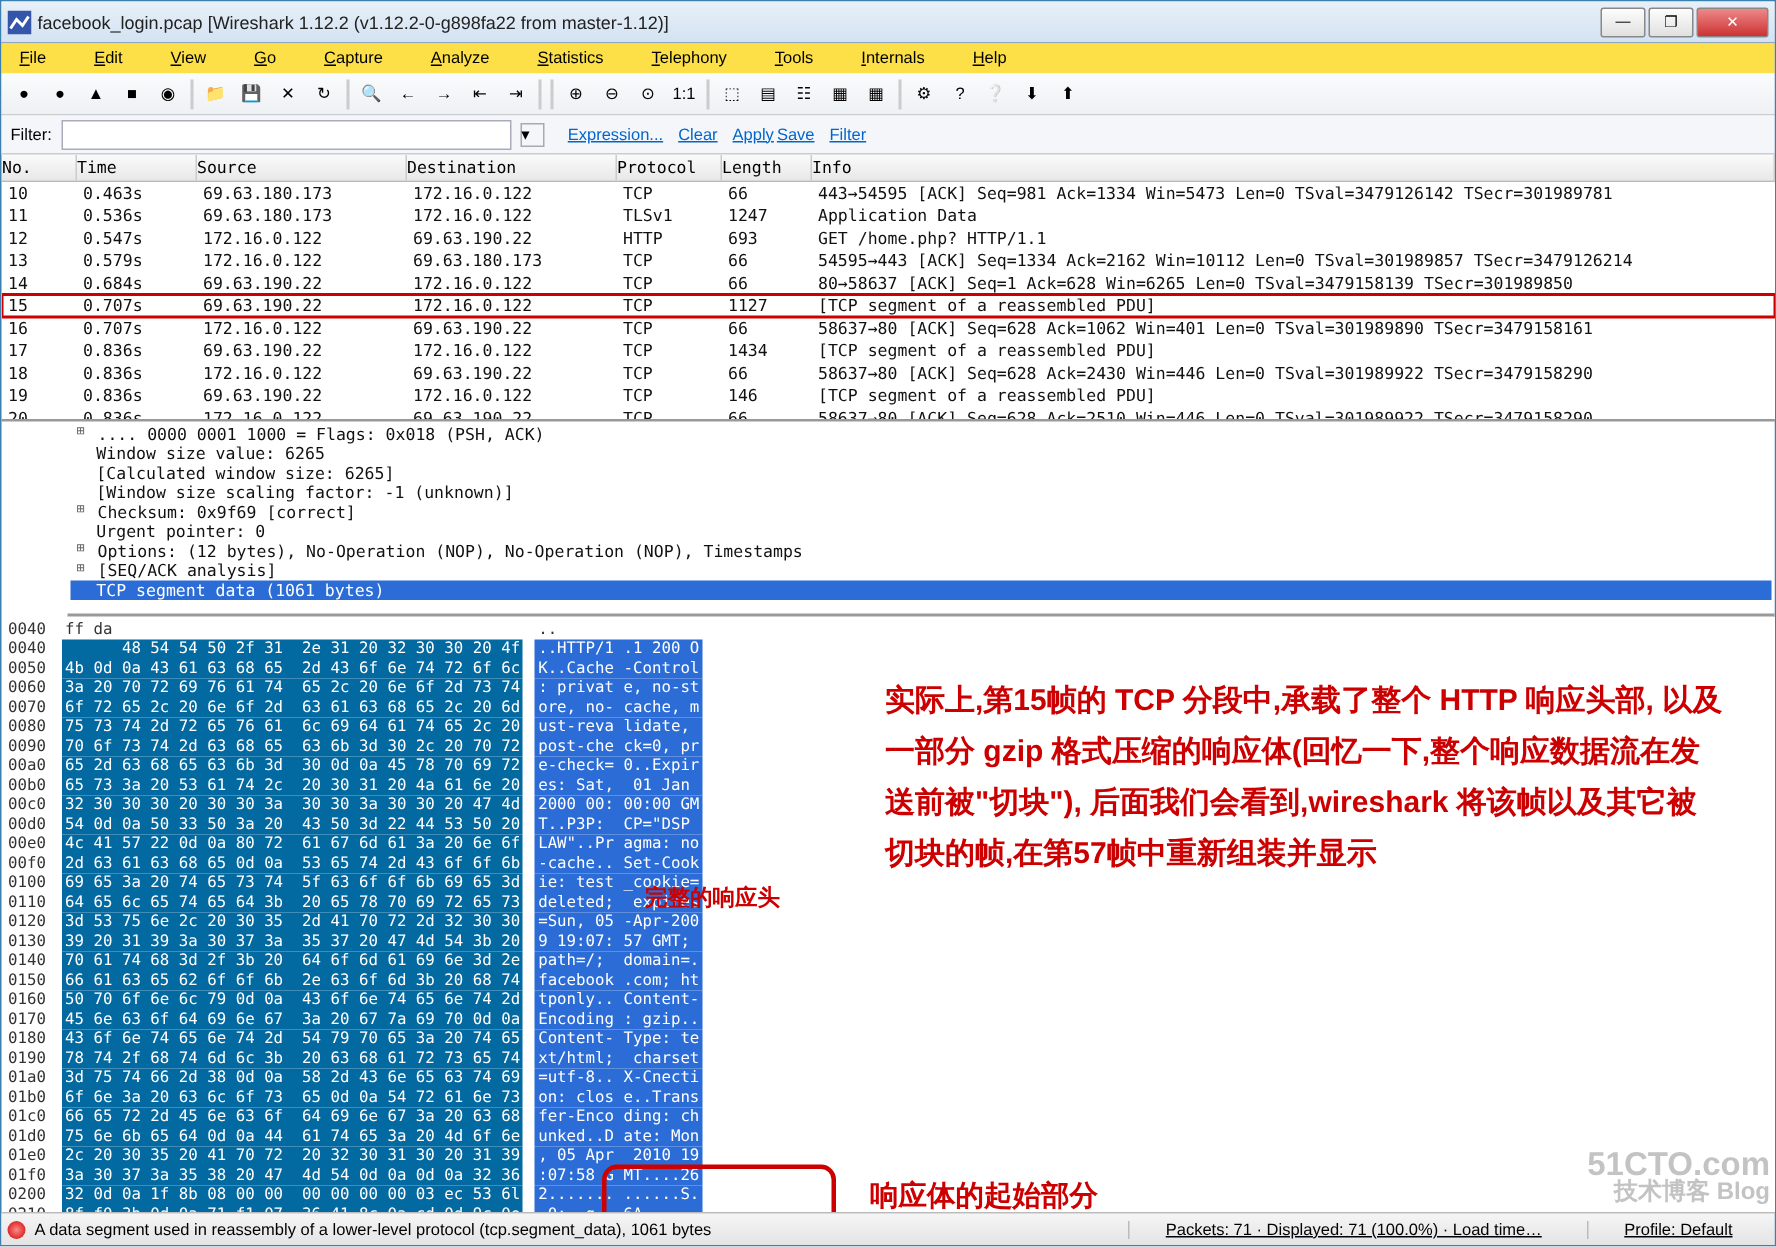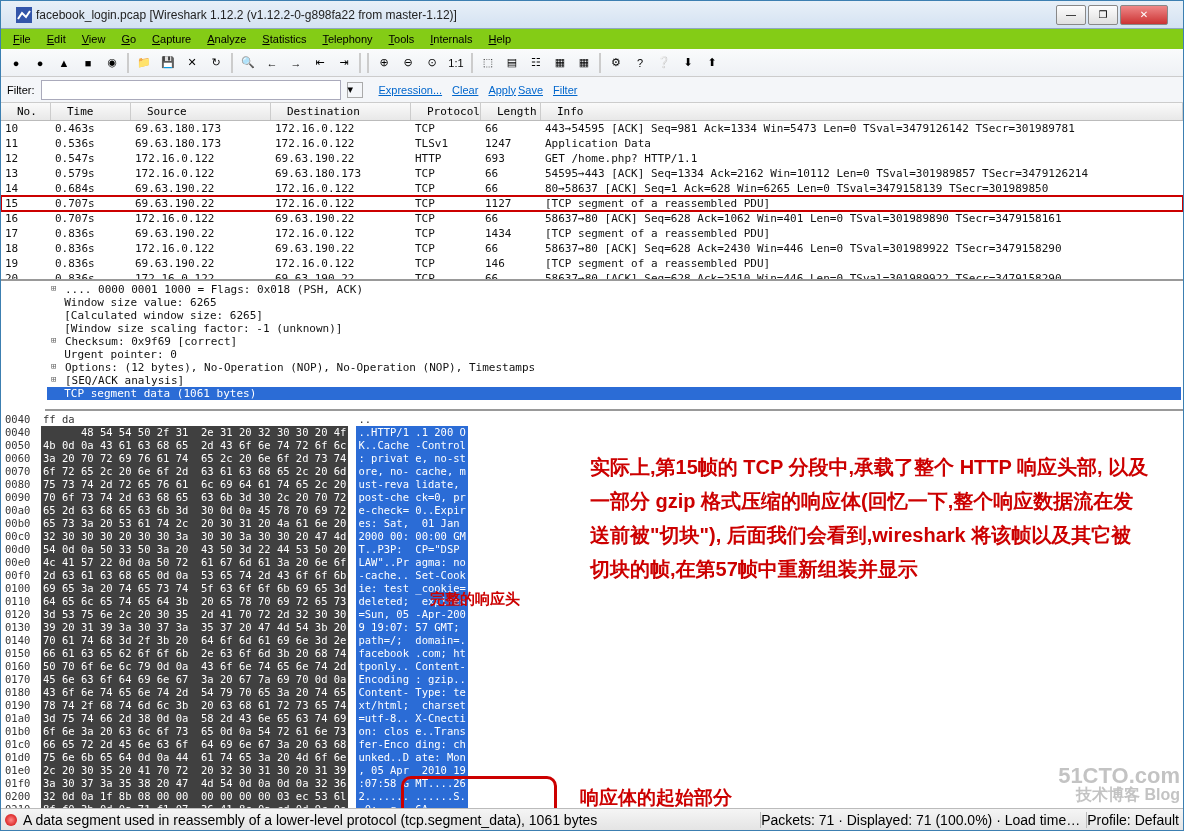--- a/index.html
+++ b/index.html
@@ -1,53 +1,53 @@
 <!DOCTYPE html>
 <html><head>
 <meta charset="utf-8">
 <style>
 * { margin:0; padding:0; box-sizing:border-box; }
 body { font-family:"Segoe UI",Tahoma,sans-serif; font-size:11px; background:#f0f0f0; overflow:hidden; width:1184px; height:831px; position:relative; }
 .window { width:1184px; height:831px; border:1px solid #3c7fb1; background:#fff; display:flex; flex-direction:column; }
-.titlebar { height:28px; background:linear-gradient(to bottom,#e8f0f8,#d4e2f2); display:flex; align-items:center; padding:0 15px; border-bottom:1px solid #8fa8c0; }
+.titlebar { height:28px; background:linear-gradient(to bottom,#e8f0f8,#d4e2f2); display:flex; align-items:center; padding:0 4px; border-bottom:1px solid #8fa8c0; }
 .titlebar-icon { width:16px; height:16px; margin-right:4px; }
 .titlebar-text { flex:1; font-size:12px; color:#222; }
 .win-controls { display:flex; gap:2px; }
 .win-btn { width:30px; height:20px; border:1px solid #888; background:linear-gradient(#fdfdfd,#e0e0e0); display:flex; align-items:center; justify-content:center; font-size:10px; border-radius:2px; }
 .win-btn.close { background:linear-gradient(#e88,#c33); color:#fff; width:48px; }
-.menubar { height:20px; display:flex; align-items:center; padding:0 6px; gap:4px; background:#84cc16; }
+.menubar { height:20px; display:flex; align-items:center; padding:0 6px; gap:20px; background:#fde047; }
 .menubar span { padding:2px 6px; cursor:default; }
 .menubar u { text-decoration:underline; }
 .toolbar { height:28px; display:flex; align-items:center; padding:2px 4px; gap:2px; background:linear-gradient(#fafbfc,#eef1f5); border-bottom:1px solid #ccc; }
 .tb-btn { width:22px; height:22px; display:flex; align-items:center; justify-content:center; border:1px solid transparent; border-radius:2px; }
 .tb-sep { width:2px; height:20px; background:#ccc; margin:0 2px; }
 .filterbar { height:26px; display:flex; align-items:center; padding:2px 6px; gap:6px; background:#f4f6f9; border-bottom:1px solid #ccc; }
 .filterbar input { flex:0 0 300px; height:20px; border:1px solid #aab; padding:0 4px; font-size:11px; }
 .filter-link { color:#0066cc; text-decoration:underline; cursor:pointer; font-size:11px; }
 .packet-list { flex:0 0 178px; overflow:auto; border-bottom:2px solid #999; position:relative; background:#fff; }
 .pl-header, .pl-row { display:grid; grid-template-columns:50px 80px 140px 140px 70px 60px 1fr; font-family:"Lucida Console",monospace; font-size:11px; white-space:nowrap; }
 .pl-header { position:sticky; top:0; background:linear-gradient(#fafafa,#e8e8e8); border-bottom:1px solid #bbb; }
-.pl-header div { padding:2px 16px; border-right:1px solid #ccc; }
+.pl-header div { padding:2px 0; border-right:1px solid #ccc; }
 .pl-row div { padding:1px 4px; overflow:hidden; text-overflow:clip; color:#111; }
 .pl-row.highlighted { outline:2px solid #c00; outline-offset:-1px; }
 .detail-pane { flex:0 0 130px; overflow:auto; background:#fff; font-family:"Lucida Console",monospace; font-size:11px; padding:2px; border-bottom:2px solid #999;margin-left:44px; }
 .detail-pane .line { padding:0 4px; white-space:pre; color:#111; }
 .detail-pane .tree { padding-left:18px; position:relative; }
 .detail-pane .tree::before { content:"⊞"; position:absolute; left:4px; color:#666; font-size:9px; }
 .detail-pane .line.selected { background:#2b6cd6; color:#fff; }
 .hex-pane { flex:1; overflow:auto; background:#fff; font-family:"Lucida Console",monospace; font-size:10.5px; line-height:13px; padding:2px 0 2px 4px; position:relative; }
 .hex-row { white-space:pre; }
 .hex-row .addr { color:#333; display:inline-block; width:36px; }
-.hex-row .bytes { background:#404040; color:#fff; padding:0 2px; display:inline-block; }
+.hex-row .bytes { background:#0369a1; color:#fff; padding:0 2px; display:inline-block; }
 .hex-row .ascii { background:#2b6cd6; color:#fff; margin-left:8px; padding:0 2px; display:inline-block; }
 .hex-row.first .bytes,.hex-row.first .ascii { background:transparent; color:#333; }
 .annotation { position:absolute; font-family:"Microsoft YaHei","SimSun",sans-serif; font-weight:bold; color:#c00; font-size:20px; line-height:1.7; }
 .red-box { position:absolute; border:3px solid #c00; border-radius:10px; pointer-events:none; }
-.statusbar { height:22px; background:linear-gradient(#f5f5f5,#e4e4e4); border-top:1px solid #bbb; display:flex; align-items:center; padding:0 4px; gap:6px; font-size:14px; }
-.status-sec { border-left:1px solid #bbb; padding:0 0; }
+.statusbar { height:22px; background:linear-gradient(#f5f5f5,#e4e4e4); border-top:1px solid #bbb; display:flex; align-items:center; padding:0 4px; gap:6px; font-size:11px; }
+.status-sec { border-left:1px solid #bbb; padding:0 24px;text-decoration:underline; }
 .status-dot { width:12px; height:12px; border-radius:50%; background:radial-gradient(#f88,#c00); }
 .watermark { position:absolute; right:4px; bottom:28px; color:#aaa; font-family:Arial; font-size:22px; font-weight:bold; opacity:.7; text-align:right; line-height:1; }
 .watermark small { font-size:16px; display:block; }
 </style>
 </head>
 <body>
 
 <div class="window">
  <div class="titlebar">
   <svg class="titlebar-icon" viewBox="0 0 16 16">
@@ -251,21 +251,21 @@
       <div class="hex-row"><span class="addr">0040</span><span class="bytes">      48 54 54 50 2f 31  2e 31 20 32 30 30 20 4f</span><span class="ascii">..HTTP/1 .1 200 O</span></div>
       <div class="hex-row"><span class="addr">0050</span><span class="bytes">4b 0d 0a 43 61 63 68 65  2d 43 6f 6e 74 72 6f 6c</span><span class="ascii">K..Cache -Control</span></div>
       <div class="hex-row"><span class="addr">0060</span><span class="bytes">3a 20 70 72 69 76 61 74  65 2c 20 6e 6f 2d 73 74</span><span class="ascii">: privat e, no-st</span></div>
       <div class="hex-row"><span class="addr">0070</span><span class="bytes">6f 72 65 2c 20 6e 6f 2d  63 61 63 68 65 2c 20 6d</span><span class="ascii">ore, no- cache, m</span></div>
       <div class="hex-row"><span class="addr">0080</span><span class="bytes">75 73 74 2d 72 65 76 61  6c 69 64 61 74 65 2c 20</span><span class="ascii">ust-reva lidate, </span></div>
       <div class="hex-row"><span class="addr">0090</span><span class="bytes">70 6f 73 74 2d 63 68 65  63 6b 3d 30 2c 20 70 72</span><span class="ascii">post-che ck=0, pr</span></div>
       <div class="hex-row"><span class="addr">00a0</span><span class="bytes">65 2d 63 68 65 63 6b 3d  30 0d 0a 45 78 70 69 72</span><span class="ascii">e-check= 0..Expir</span></div>
       <div class="hex-row"><span class="addr">00b0</span><span class="bytes">65 73 3a 20 53 61 74 2c  20 30 31 20 4a 61 6e 20</span><span class="ascii">es: Sat,  01 Jan </span></div>
       <div class="hex-row"><span class="addr">00c0</span><span class="bytes">32 30 30 30 20 30 30 3a  30 30 3a 30 30 20 47 4d</span><span class="ascii">2000 00: 00:00 GM</span></div>
       <div class="hex-row"><span class="addr">00d0</span><span class="bytes">54 0d 0a 50 33 50 3a 20  43 50 3d 22 44 53 50 20</span><span class="ascii">T..P3P:  CP="DSP </span></div>
-      <div class="hex-row"><span class="addr">00e0</span><span class="bytes">4c 41 57 22 0d 0a 50 72  61 67 6d 61 3a 20 6e 6f</span><span class="ascii">LAW"..Pr agma: no</span></div>
+      <div class="hex-row"><span class="addr">00e0</span><span class="bytes">4c 41 57 22 0d 0a 80 72  61 67 6d 61 3a 20 6e 6f</span><span class="ascii">LAW"..Pr agma: no</span></div>
       <div class="hex-row"><span class="addr">00f0</span><span class="bytes">2d 63 61 63 68 65 0d 0a  53 65 74 2d 43 6f 6f 6b</span><span class="ascii">-cache.. Set-Cook</span></div>
       <div class="hex-row"><span class="addr">0100</span><span class="bytes">69 65 3a 20 74 65 73 74  5f 63 6f 6f 6b 69 65 3d</span><span class="ascii">ie: test _cookie=</span></div>
       <div class="hex-row"><span class="addr">0110</span><span class="bytes">64 65 6c 65 74 65 64 3b  20 65 78 70 69 72 65 73</span><span class="ascii">deleted;  expires</span></div>
       <div class="hex-row"><span class="addr">0120</span><span class="bytes">3d 53 75 6e 2c 20 30 35  2d 41 70 72 2d 32 30 30</span><span class="ascii">=Sun, 05 -Apr-200</span></div>
       <div class="hex-row"><span class="addr">0130</span><span class="bytes">39 20 31 39 3a 30 37 3a  35 37 20 47 4d 54 3b 20</span><span class="ascii">9 19:07: 57 GMT; </span></div>
       <div class="hex-row"><span class="addr">0140</span><span class="bytes">70 61 74 68 3d 2f 3b 20  64 6f 6d 61 69 6e 3d 2e</span><span class="ascii">path=/;  domain=.</span></div>
       <div class="hex-row"><span class="addr">0150</span><span class="bytes">66 61 63 65 62 6f 6f 6b  2e 63 6f 6d 3b 20 68 74</span><span class="ascii">facebook .com; ht</span></div>
       <div class="hex-row"><span class="addr">0160</span><span class="bytes">50 70 6f 6e 6c 79 0d 0a  43 6f 6e 74 65 6e 74 2d</span><span class="ascii">tponly.. Content-</span></div>
       <div class="hex-row"><span class="addr">0170</span><span class="bytes">45 6e 63 6f 64 69 6e 67  3a 20 67 7a 69 70 0d 0a</span><span class="ascii">Encoding : gzip..</span></div>
       <div class="hex-row"><span class="addr">0180</span><span class="bytes">43 6f 6e 74 65 6e 74 2d  54 79 70 65 3a 20 74 65</span><span class="ascii">Content- Type: te</span></div>

